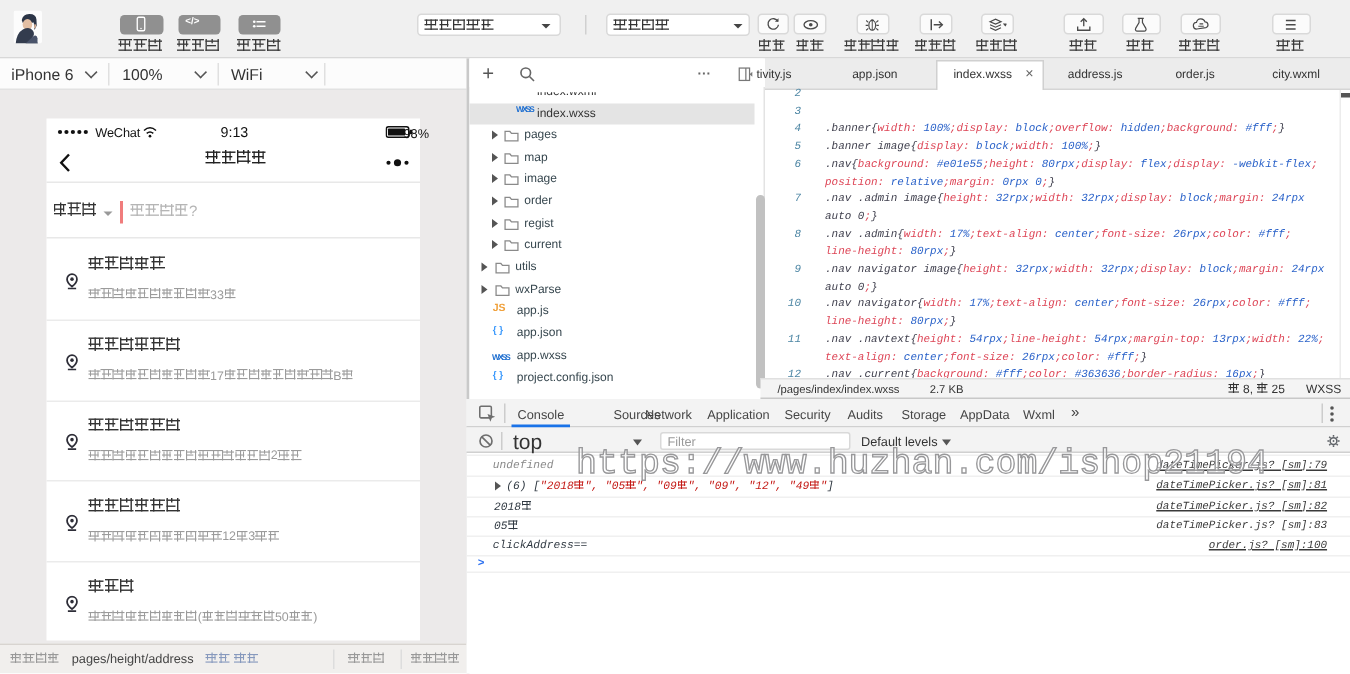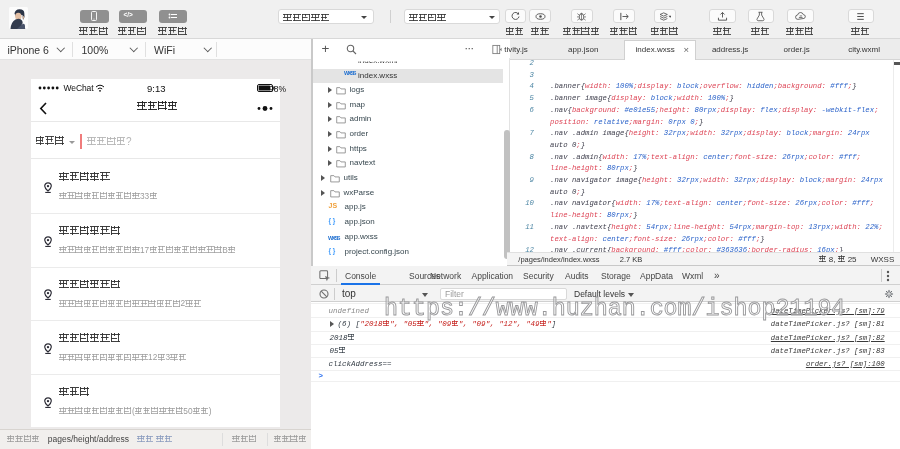--- a/index.html
+++ b/index.html
@@ -227,46 +227,46 @@
 <div class="a" style="left:358px;top:55.5px;font-size:8px;line-height:9.6px;color:#333;clip-path:inset(6px 0 0 0)">index.wxml</div>
 <div class="a" style="left:312.5px;top:68.5px;width:190px;height:14px;background:#e4e4e4"></div>
 <svg class="a" style="left:343.5px;top:69px" width="13" height="7" viewBox="0 0 26 14">
     <text x="0" y="11.5" font-size="11" font-weight="bold" fill="#1f6fd0" font-family="Liberation Sans" textLength="25">WXSS</text>
   </svg>
 <div class="a" style="left:358px;top:70.5px;font-size:8px;line-height:9.6px;color:#333;">index.wxss</div>
 <div class="a" style="left:327.5px;top:86.8px;width:0;height:0;border-top:3.5px solid transparent;border-bottom:3.5px solid transparent;border-left:4.5px solid #555"></div>
 <svg class="a" style="left:336px;top:85.8px" width="10" height="9" viewBox="0 0 14 12">
     <path d="M1 2h4.5l1.5 1.8H13v7H1z" fill="none" stroke="#8a8a8a" stroke-width="1.2"></path>
   </svg>
-<div class="a" style="left:349.5px;top:84.8px;font-size:8px;line-height:9.6px;color:#37474f;">logs</div>
+<div class="a" style="left:349.5px;top:84.8px;font-size:8px;line-height:9.6px;color:#37474f;">pages</div>
 <div class="a" style="left:327.5px;top:101.5px;width:0;height:0;border-top:3.5px solid transparent;border-bottom:3.5px solid transparent;border-left:4.5px solid #555"></div>
 <svg class="a" style="left:336px;top:100.5px" width="10" height="9" viewBox="0 0 14 12">
     <path d="M1 2h4.5l1.5 1.8H13v7H1z" fill="none" stroke="#8a8a8a" stroke-width="1.2"></path>
   </svg>
 <div class="a" style="left:349.5px;top:99.5px;font-size:8px;line-height:9.6px;color:#37474f;">map</div>
 <div class="a" style="left:327.5px;top:116.19999999999999px;width:0;height:0;border-top:3.5px solid transparent;border-bottom:3.5px solid transparent;border-left:4.5px solid #555"></div>
 <svg class="a" style="left:336px;top:115.19999999999999px" width="10" height="9" viewBox="0 0 14 12">
     <path d="M1 2h4.5l1.5 1.8H13v7H1z" fill="none" stroke="#8a8a8a" stroke-width="1.2"></path>
   </svg>
-<div class="a" style="left:349.5px;top:114.19999999999999px;font-size:8px;line-height:9.6px;color:#37474f;">admin</div>
+<div class="a" style="left:349.5px;top:114.19999999999999px;font-size:8px;line-height:9.6px;color:#37474f;">image</div>
 <div class="a" style="left:327.5px;top:130.89999999999998px;width:0;height:0;border-top:3.5px solid transparent;border-bottom:3.5px solid transparent;border-left:4.5px solid #555"></div>
 <svg class="a" style="left:336px;top:129.89999999999998px" width="10" height="9" viewBox="0 0 14 12">
     <path d="M1 2h4.5l1.5 1.8H13v7H1z" fill="none" stroke="#8a8a8a" stroke-width="1.2"></path>
   </svg>
 <div class="a" style="left:349.5px;top:128.89999999999998px;font-size:8px;line-height:9.6px;color:#37474f;">order</div>
 <div class="a" style="left:327.5px;top:145.6px;width:0;height:0;border-top:3.5px solid transparent;border-bottom:3.5px solid transparent;border-left:4.5px solid #555"></div>
 <svg class="a" style="left:336px;top:144.6px" width="10" height="9" viewBox="0 0 14 12">
     <path d="M1 2h4.5l1.5 1.8H13v7H1z" fill="none" stroke="#8a8a8a" stroke-width="1.2"></path>
   </svg>
-<div class="a" style="left:349.5px;top:143.6px;font-size:8px;line-height:9.6px;color:#37474f;">https</div>
+<div class="a" style="left:349.5px;top:143.6px;font-size:8px;line-height:9.6px;color:#37474f;">regist</div>
 <div class="a" style="left:327.5px;top:160.3px;width:0;height:0;border-top:3.5px solid transparent;border-bottom:3.5px solid transparent;border-left:4.5px solid #555"></div>
 <svg class="a" style="left:336px;top:159.3px" width="10" height="9" viewBox="0 0 14 12">
     <path d="M1 2h4.5l1.5 1.8H13v7H1z" fill="none" stroke="#8a8a8a" stroke-width="1.2"></path>
   </svg>
-<div class="a" style="left:349.5px;top:158.3px;font-size:8px;line-height:9.6px;color:#37474f;">navtext</div>
+<div class="a" style="left:349.5px;top:158.3px;font-size:8px;line-height:9.6px;color:#37474f;">current</div>
 <div class="a" style="left:320.5px;top:175.0px;width:0;height:0;border-top:3.5px solid transparent;border-bottom:3.5px solid transparent;border-left:4.5px solid #555"></div>
 <svg class="a" style="left:329.5px;top:174.0px" width="10" height="9" viewBox="0 0 14 12">
     <path d="M1 2h4.5l1.5 1.8H13v7H1z" fill="none" stroke="#8a8a8a" stroke-width="1.2"></path>
   </svg>
 <div class="a" style="left:343.5px;top:173.0px;font-size:8px;line-height:9.6px;color:#37474f;">utils</div>
 <div class="a" style="left:320.5px;top:189.7px;width:0;height:0;border-top:3.5px solid transparent;border-bottom:3.5px solid transparent;border-left:4.5px solid #555"></div>
 <svg class="a" style="left:329.5px;top:188.7px" width="10" height="9" viewBox="0 0 14 12">
     <path d="M1 2h4.5l1.5 1.8H13v7H1z" fill="none" stroke="#8a8a8a" stroke-width="1.2"></path>
   </svg>
 <div class="a" style="left:343.5px;top:187.7px;font-size:8px;line-height:9.6px;color:#37474f;">wxParse</div>
@@ -349,21 +349,21 @@
     <circle cx="2" cy="2" r="1.2" fill="#555"></circle>
     <circle cx="2" cy="6" r="1.2" fill="#555"></circle>
     <circle cx="2" cy="10" r="1.2" fill="#555"></circle>
   </svg>
 <div class="a" style="left:311px;top:285px;width:589px;height:17px;background:#f3f3f3;border-bottom:1px solid #d0d0d0"></div>
 <svg class="a" style="left:318.5px;top:288.5px" width="10" height="10" viewBox="0 0 10 10">
 <circle cx="5" cy="5" r="4" fill="none" stroke="#6e6e6e" stroke-width="1.1"></circle>
 <path d="M2.2 2.2l5.6 5.6" stroke="#6e6e6e" stroke-width="1.1"></path>
   </svg>
 <div class="a" style="left:334px;top:287.5px;width:1px;height:12px;background:#ccc"></div>
-<div class="a" style="left:342px;top:288.5px;font-size:10px;line-height:10.2px;color:#333;">top</div>
+<div class="a" style="left:342px;top:288.5px;font-size:14px;line-height:10.2px;color:#333;">top</div>
 <div class="a" style="left:422px;top:292.5px;width:0;height:0;border-left:3.5px solid transparent;border-right:3.5px solid transparent;border-top:4px solid #555"></div>
 <div class="a" style="left:440px;top:287.5px;width:127px;height:12px;background:#fff;border:1px solid #d9d9d9;border-radius:2px"></div>
 <div class="a" style="left:445px;top:289px;font-size:8.5px;line-height:10.2px;color:#9a9a9a;">Filter</div>
 <div class="a" style="left:574px;top:288.5px;font-size:8.5px;line-height:10.2px;color:#333;">Default levels</div>
 <div class="a" style="left:628px;top:292.5px;width:0;height:0;border-left:3.5px solid transparent;border-right:3.5px solid transparent;border-top:4px solid #555"></div>
 <svg class="a" style="left:883.5px;top:288.5px" width="10" height="10" viewBox="0 0 16 16">
 <path d="M8 1.5v2M8 12.5v2M1.5 8h2M12.5 8h2M3.4 3.4l1.4 1.4M11.2 11.2l1.4 1.4M3.4 12.6l1.4-1.4M11.2 4.8l1.4-1.4" stroke="#5f6368" stroke-width="1.6"></path>
 <circle cx="8" cy="8" r="3.6" fill="none" stroke="#5f6368" stroke-width="1.6"></circle>
     <circle cx="8" cy="8" r="1" fill="#5f6368"></circle>
   </svg>
@@ -371,20 +371,20 @@
 <div class="a" style="left:311px;top:317px;width:589px;height:1px;background:#f0f0f0"></div>
 <div class="a" style="left:311px;top:330.5px;width:589px;height:1px;background:#f0f0f0"></div>
 <div class="a" style="left:311px;top:343.5px;width:589px;height:1px;background:#f0f0f0"></div>
 <div class="a" style="left:311px;top:356.5px;width:589px;height:1px;background:#f0f0f0"></div>
 <div class="a" style="left:311px;top:369.5px;width:589px;height:1px;background:#f0f0f0"></div>
 <div class="a" style="left:311px;top:381px;width:589px;height:1px;background:#f0f0f0"></div>
 <div class="a cd" style="left:328.5px;top:306.5px;font-size:7.5px;line-height:9px;color:#8a8a8a;white-space:pre">undefined</div>
 <div class="a cd" style="right:15.299999999999955px;top:306.5px;font-size:7.3px;line-height:9px;color:#3a3a3a;text-decoration:underline;white-space:pre">dateTimePicker.js? [sm]:79</div>
 <div class="a" style="left:330px;top:320.5px;width:0;height:0;border-top:3.2px solid transparent;border-bottom:3.2px solid transparent;border-left:4.2px solid #555"></div>
 <div class="a cd" style="left:337.5px;top:320px;font-size:7.5px;line-height:9px;color:#303942;white-space:pre"><span style="color:#303942">(6) [</span><span style="color:#c41a16">"2018<i class="h"></i>", "05<i class="h"></i>", "09<i class="h"></i>", "09", "12", "49<i class="h"></i>"</span><span style="color:#303942">]</span></div>
-<div class="a cd" style="right:15.299999999999955px;top:320px;font-size:7.3px;line-height:9px;color:#3a3a3a;white-space:pre">dateTimePicker.js? [sm]:81</div>
+<div class="a cd" style="right:15.299999999999955px;top:320px;font-size:7.3px;line-height:9px;color:#3a3a3a;text-decoration:underline;white-space:pre">dateTimePicker.js? [sm]:81</div>
 <div class="a cd" style="left:329.4px;top:333.5px;font-size:7.5px;line-height:9px;color:#303942;white-space:pre">2018<i class="h"></i></div>
 <div class="a cd" style="right:15.299999999999955px;top:333.5px;font-size:7.3px;line-height:9px;color:#3a3a3a;text-decoration:underline;white-space:pre">dateTimePicker.js? [sm]:82</div>
 <div class="a cd" style="left:329.4px;top:346.5px;font-size:7.5px;line-height:9px;color:#303942;white-space:pre">05<i class="h"></i></div>
 <div class="a cd" style="right:15.299999999999955px;top:346.5px;font-size:7.3px;line-height:9px;color:#3a3a3a;white-space:pre">dateTimePicker.js? [sm]:83</div>
 <div class="a cd" style="left:328.5px;top:359.8px;font-size:7.5px;line-height:9px;color:#303942;white-space:pre">clickAddress==</div>
 <div class="a cd" style="right:15.299999999999955px;top:359.8px;font-size:7.3px;line-height:9px;color:#3a3a3a;text-decoration:underline;white-space:pre">order.js? [sm]:100</div>
 <div class="a cd" style="left:318.5px;top:371.5px;font-size:7.5px;line-height:9px;color:#2a6ff0;font-weight:bold;white-space:pre">&gt;</div>
 <div class="a" style="left:384px;top:295px;font-family:'Liberation Mono',monospace;font-size:23.3px;line-height:28px;color:rgba(255,255,255,0.5);-webkit-text-stroke:0.9px #98989a;letter-spacing:0px;white-space:pre">https://www.huzhan.com/ishop21194</div>
 </body></html>

